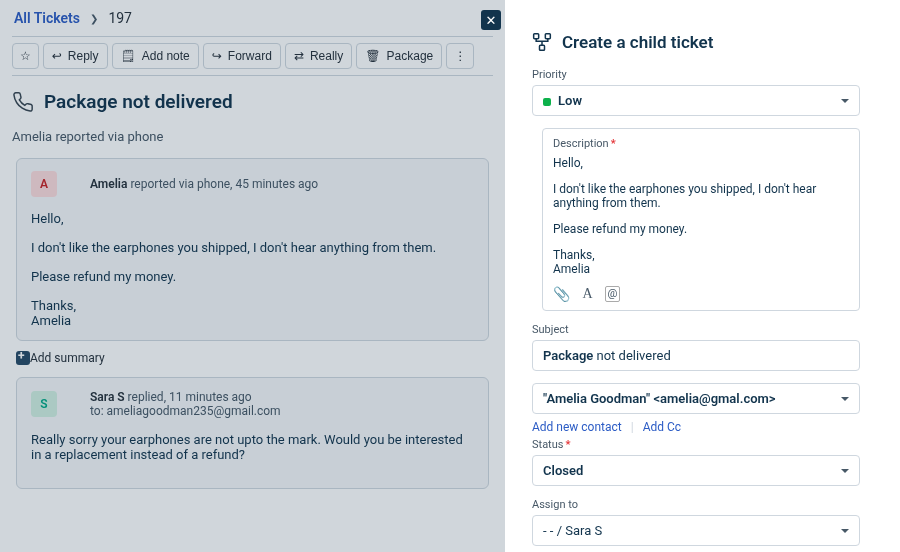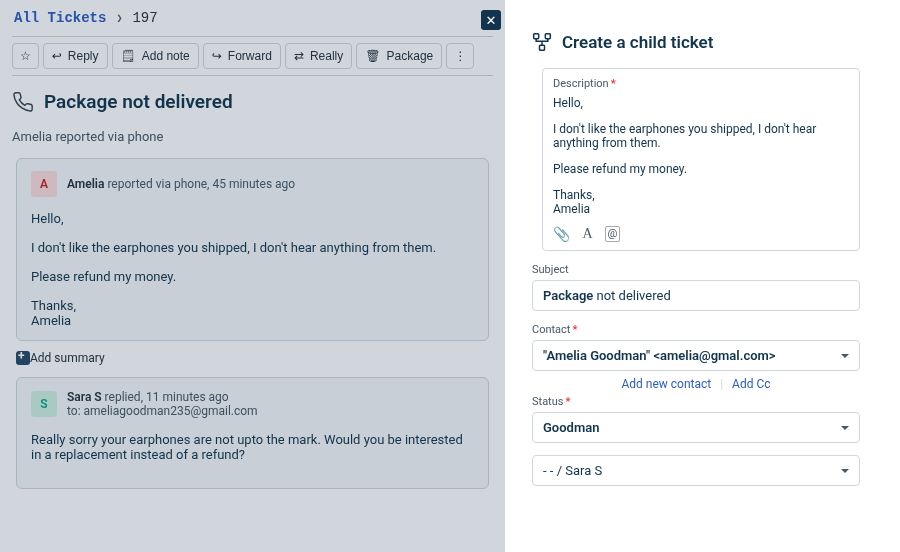--- a/index.html
+++ b/index.html
@@ -1,39 +1,39 @@
 <!DOCTYPE html>
 <html><head>
   <meta charset="utf-8">
   <style>
     * { box-sizing: border-box; margin: 0; padding: 0; }
     body { font-family: -apple-system, BlinkMacSystemFont, 'Segoe UI', Roboto, sans-serif; font-size: 13px; color: #27313b; background: #fff; width: 900px; height: 552px; overflow: hidden; position: relative; }
     
     
     .bg-overlay { position: absolute; inset: 0; background: rgba(18, 52, 77, 0.2); z-index: 5; pointer-events: none; width: 505px; }
     .ticket-view { width: 505px; height: 552px; padding: 0 12px; overflow: hidden; }
-    .breadcrumb { display: flex; align-items: center; gap: 10px; padding: 10px 2px; font-size: 14px; font-family: Liberation Mono, monospace; }
+    .breadcrumb { display: flex; align-items: center; gap: 10px; padding: 10px 2px; font-size: 14px; }
     .breadcrumb .link { color: #2c5cc5; font-weight: 600; }
     .chev { color: #475867; font-size: 10px; }
     .breadcrumb .id { color: #27313b; }
     
     .toolbar { display: flex; align-items: center; gap: 4px; padding: 6px 0; border-top: 1px solid #cfd7df; border-bottom: 1px solid #cfd7df; margin-bottom: 14px; }
     .tb-btn { display: inline-flex; align-items: center; gap: 6px; border: 1px solid #cfd7df; background: #fff; border-radius: 4px; padding: 5px 8px; color: #27313b; font-size: 12px; cursor: pointer; }
     .tb-btn.iconly { padding: 5px 7px; }
     
     .subject-row { display: flex; align-items: center; gap: 10px; margin: 6px 0 4px; }
     .phone-icon { width: 22px; height: 22px; color: #384551; }
     .subject { font-size: 19px; font-weight: 600; color: #12344d; }
     .reported { font-size: 13px; color: #475867; margin-bottom: 14px; margin-top: 16px; }
     
     .conv-card { border: 1px solid #cfd7df; border-radius: 6px; background: #f5f7f9; padding: 12px 14px; margin: 0 4px 10px; font-size: 13px; }
     .conv-head { display: flex; align-items: center; gap: 10px; margin-bottom: 14px; }
     .avatar { width: 26px; height: 26px; border-radius: 4px; display: inline-flex; align-items: center; justify-content: center; font-size: 12px; color: #c82124; background: #fddbdd; font-weight: 600; }
     .avatar.s { background: #d1efe1; color: #00a886; }
-    .conv-meta { color: #475867; font-size: 12px; }
+    .conv-meta { color: #475867; font-size: 12px; margin-left: 23px; }
     .conv-meta b { color: #27313b; font-weight: 600; }
     .conv-body p { margin: 0 0 14px; color: #12344d; }
     .conv-body .sig { margin: 0; }
     
     .summary-btn { display: flex; align-items: center; margin: 8px 4px 12px; font-size: 12px; color: #27313b; cursor: pointer; }
     .summary-btn .sq { width: 14px; height: 14px; background: #264966; border-radius: 3px; position: relative; }
     .summary-btn .sq::after { content: "+"; color: #fff; position: absolute; left: 2px; top: -2px; font-size: 12px; font-weight: 700; }
     
     .closebox { position: absolute; left: 481px; top: 10px; width: 20px; height: 20px; background: #12344d; color: #fff; border-radius: 3px; display: flex; align-items: center; justify-content: center; font-size: 13px; cursor: pointer; z-index: 10; }
     
@@ -53,21 +53,21 @@
     .bold { font-weight: 600; }
     
     .desc-box { border: 1px solid #cfd7df; border-radius: 4px; margin-bottom: 12px; margin-left: 10px; }
     .desc-text { padding: 6px 10px 6px; font-size: 12px; color: #12344d; min-height: 110px; }
     .desc-text p { margin: 0 0 12px; }
     .desc-tools { display: flex; gap: 12px; padding: 4px 10px 8px; color: #475867; }
     .desc-tools span { cursor: pointer; font-size: 14px; }
     
     .txt-input { border: 1px solid #cfd7df; border-radius: 4px; width: 100%; padding: 7px 10px; font-size: 13px; color: #12344d; }
     
-    .contact-actions { text-align: center; font-size: 12px; margin-top: 6px; }
+    .contact-actions { text-align: left; font-size: 12px; margin-top: 6px; }
     .contact-actions a { color: #2c5cc5; cursor: pointer; }
     .contact-actions .sep { color: #cfd7df; margin: 0 6px; }
   </style>
 </head>
 <body>
 
 <div class="ticket-view">
   <div class="breadcrumb">
     <span class="link">All Tickets</span>
     <span class="chev">❯</span>
@@ -153,20 +153,24 @@
   <div class="panel-title">
     <svg viewBox="0 0 24 24" fill="none" stroke="#12344d" stroke-width="1.8">
       <rect x="2" y="2" width="6" height="6" rx="1"></rect>
         <rect x="16" y="2" width="6" height="6" rx="1"></rect>
         <rect x="9" y="16" width="6" height="6" rx="1"></rect>
       <path d="M5 8v3h14V8M12 11v5"></path>
     </svg>
     <span>Create a child ticket</span>
   </div>
 
+  <div class="field">
+    <label class="lbl">Priority</label>
+    <div class="select"><span class="pri-dot"></span><span class="bold">Low</span></div>
+  </div>
 
   <div class="desc-box">
     <label class="lbl inside"><span>Description</span><span class="req">*</span></label>
     <div class="desc-text">
       <p>Hello,</p>
       <p>I don't like the earphones you shipped, I don't hear anything from them.</p>
       <p>Please refund my money.</p>
       <p style="margin:0">Thanks,</p>
       <p style="margin:0">Amelia</p>
     </div>
@@ -176,31 +180,31 @@
       <span style="font-size:11px;border:1px solid #aaa;border-radius:2px;padding:0 2px">@</span>
     </div>
   </div>
 
   <div class="field">
     <label class="lbl">Subject</label>
     <div class="txt-input"><span class="bold">Package</span><span> not delivered</span></div>
   </div>
 
   <div class="field" style="margin-bottom:4px">
-    <label class="lbl"><span>Contact</span><span class="req">*</span></label>
     <div class="select"><span class="bold">"Amelia Goodman" &lt;amelia@gmal.com&gt;</span></div>
     <div class="contact-actions">
       <a>Add new contact</a>
       <span class="sep">|</span>
       <a>Add Cc</a>
     </div>
   </div>
 
   <div class="field">
     <label class="lbl"><span>Status</span><span class="req">*</span></label>
-    <div class="select"><span class="bold">Goodman</span></div>
-  </div>
-
-  <div class="field">
+    <div class="select"><span class="bold">Closed</span></div>
+  </div>
+
+  <div class="field">
+    <label class="lbl">Assign to</label>
     <div class="select"><span>- - / Sara S</span></div>
   </div>
 
 </div>
 
 </body></html>

